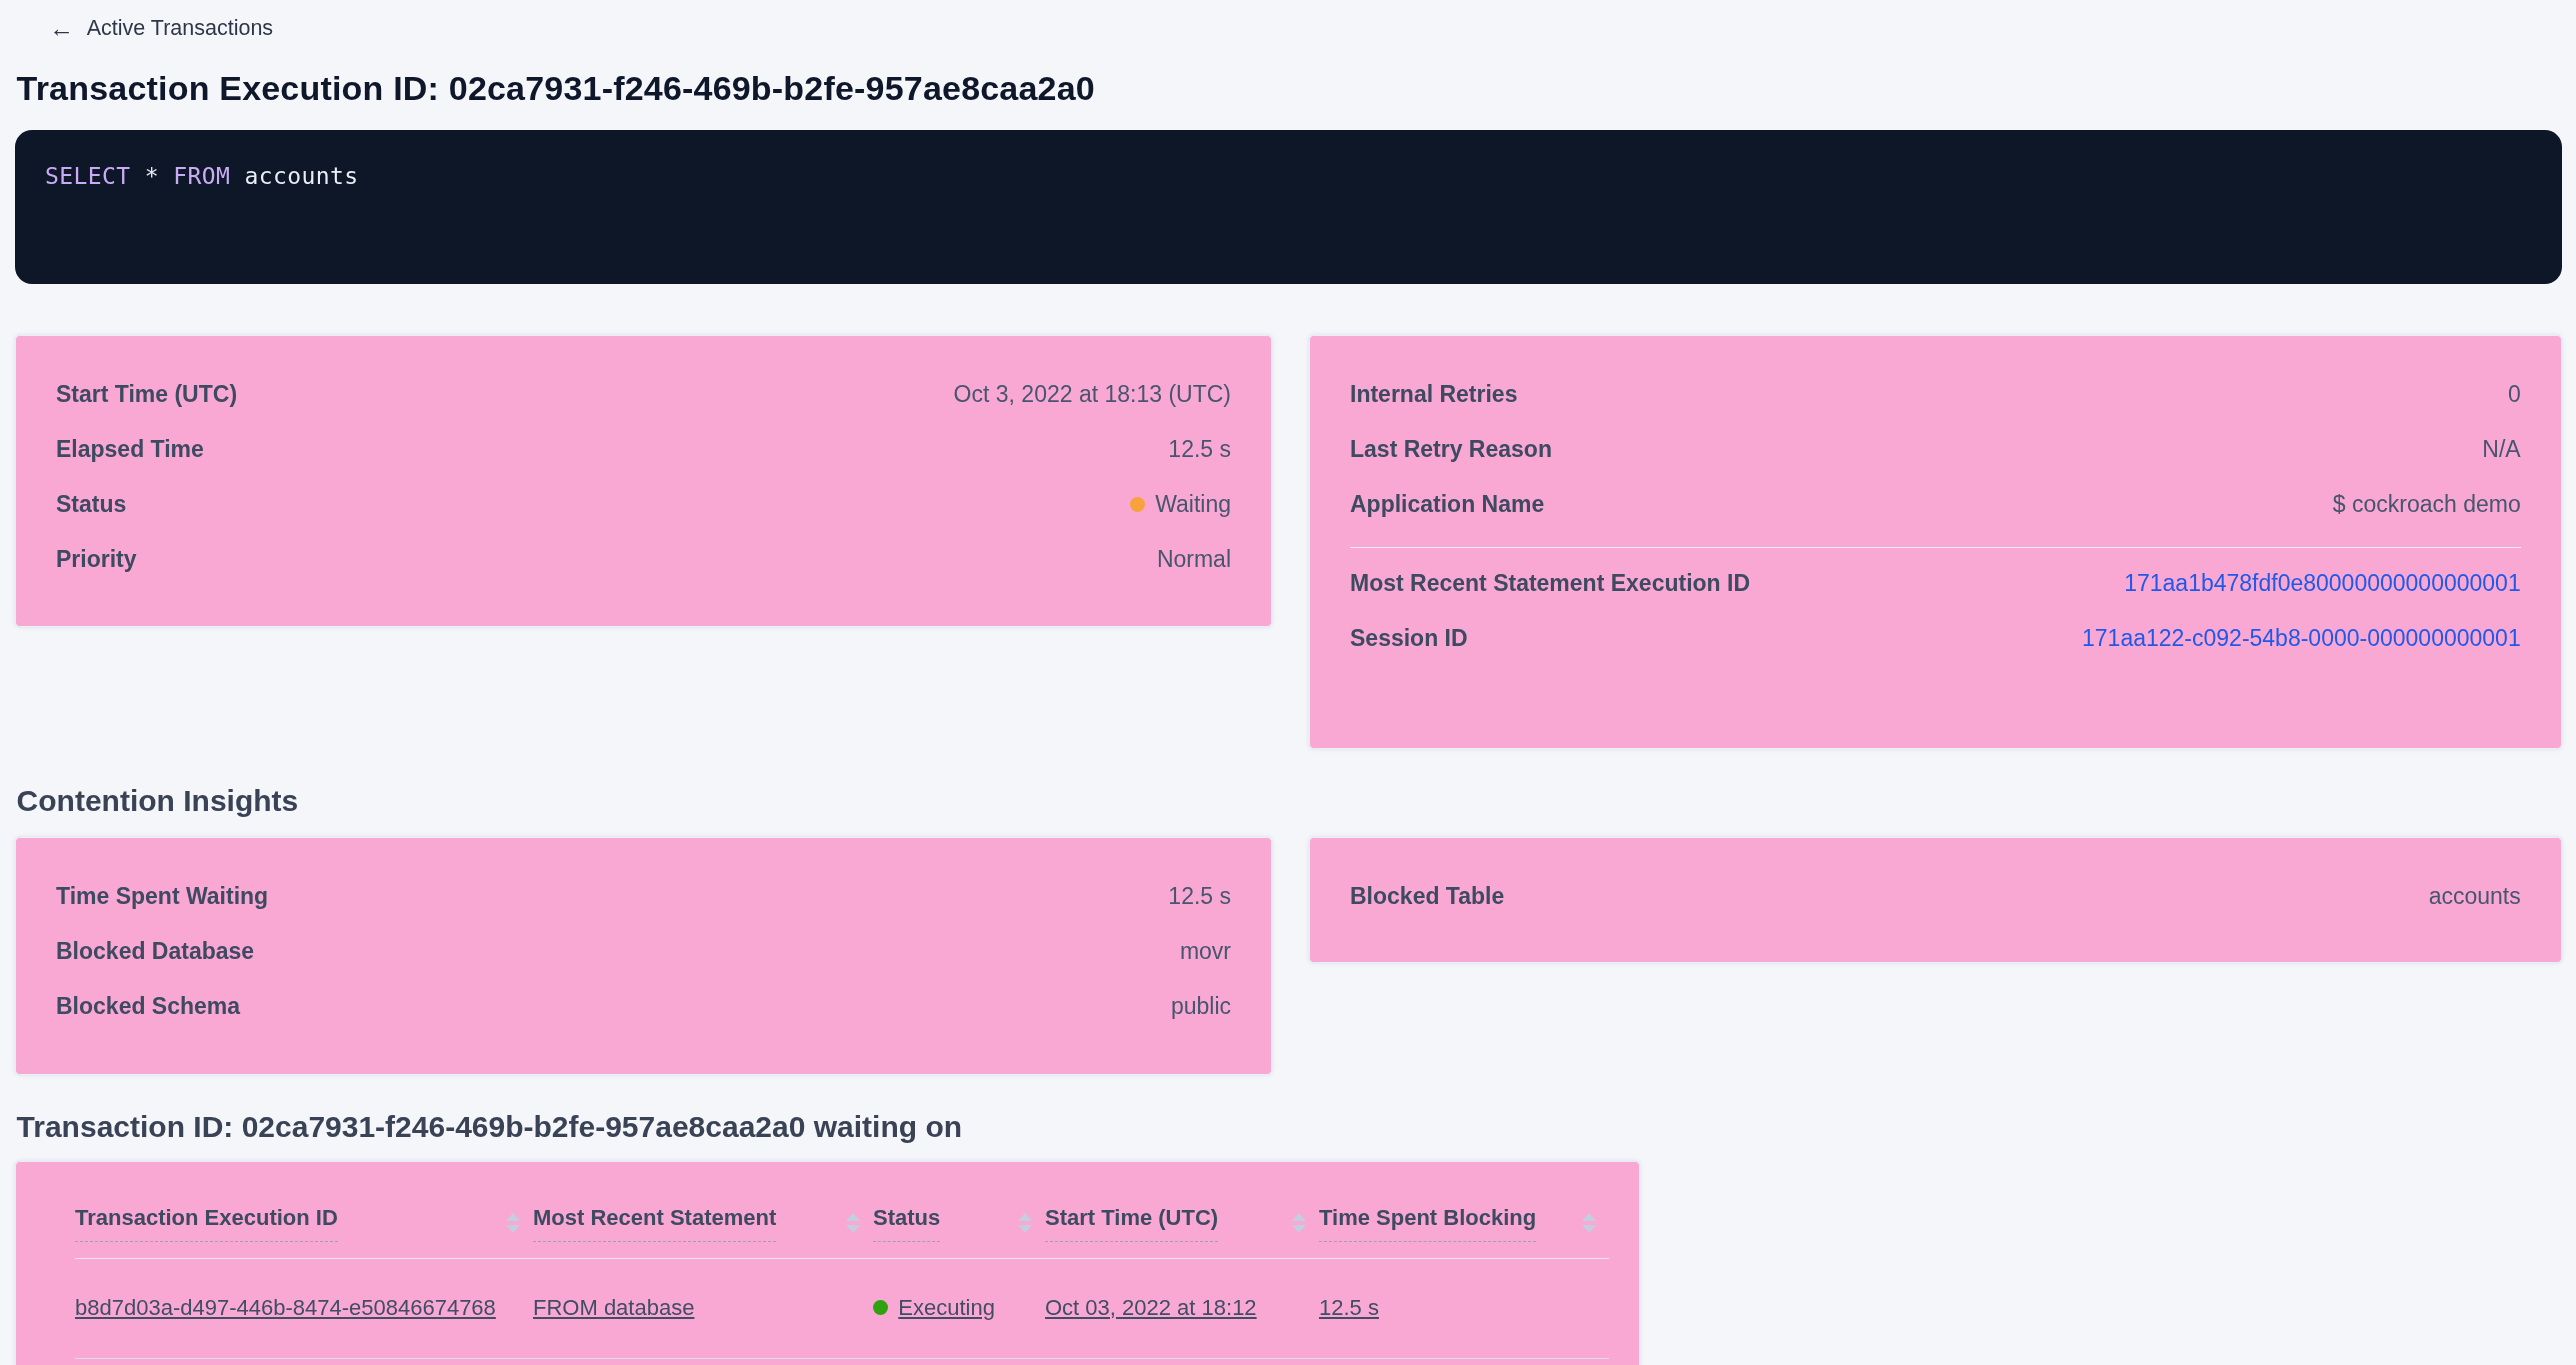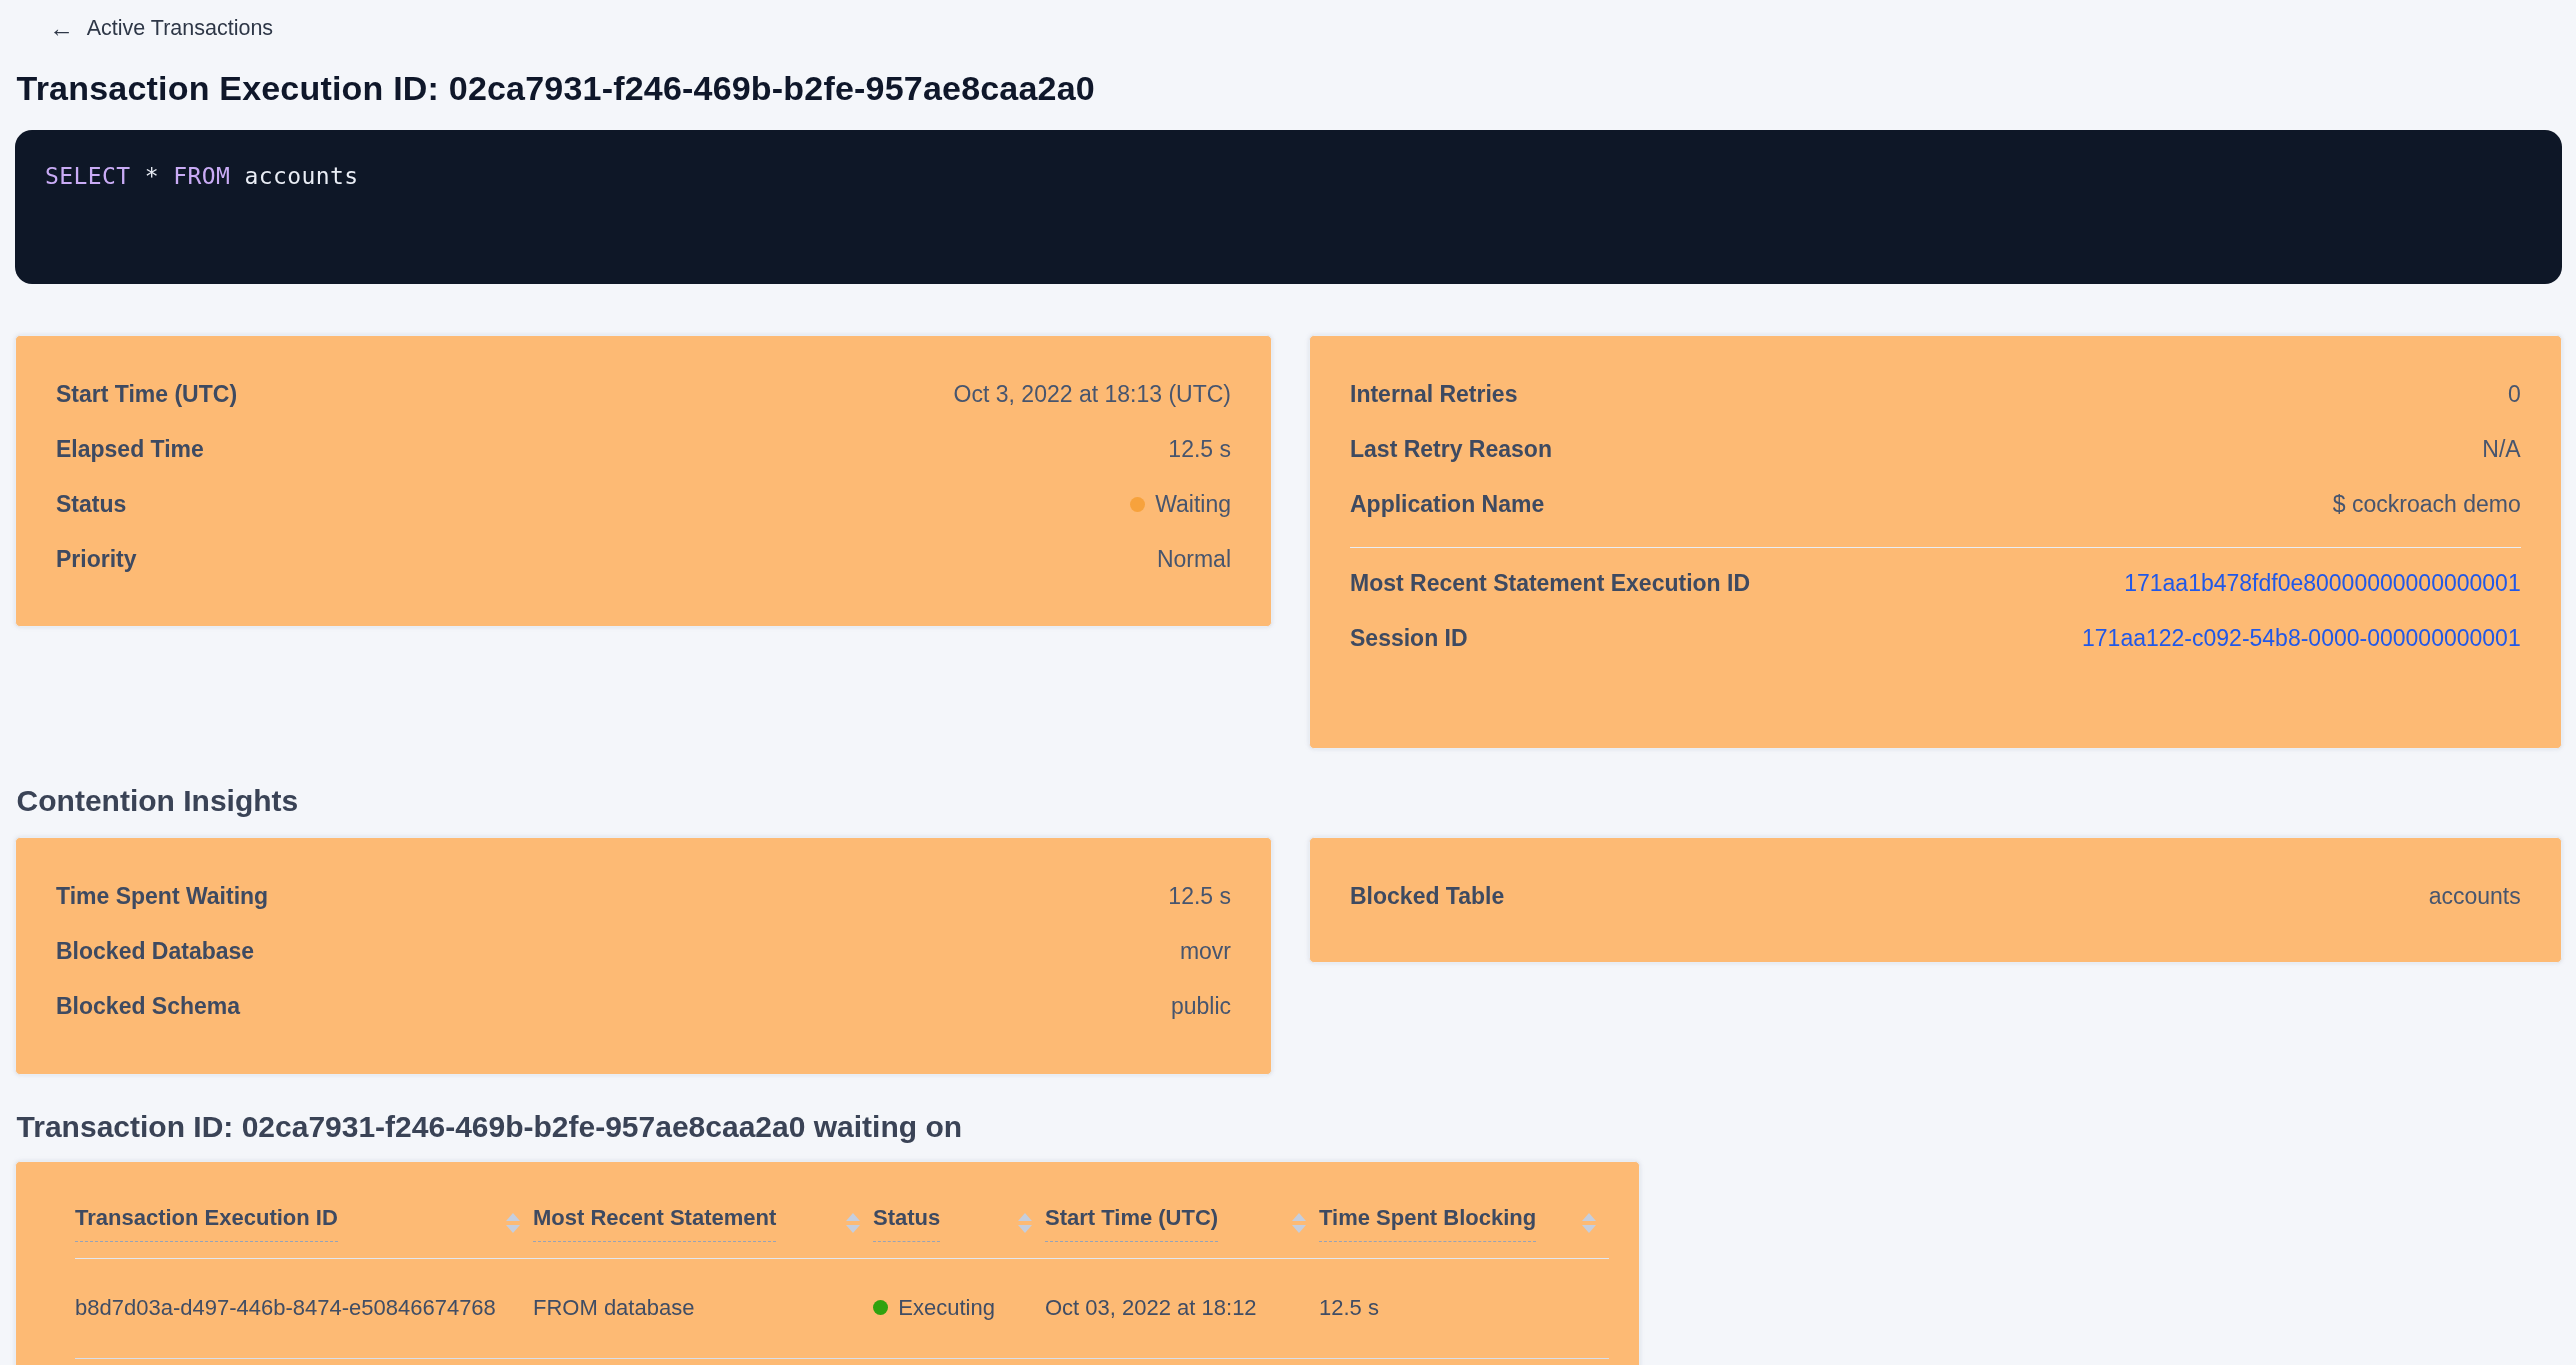--- a/index.html
+++ b/index.html
@@ -21,21 +21,21 @@
   .page-title { margin: 24px 0 0 1.6px; font-size: 34px; font-weight: 700; color: #0f172a; letter-spacing: 0.2px; }
 
   
   .sql-box { margin-top: 22px; height: 154px; background: #0e1727; border-radius: 17px; padding: 33px 24px 0 30px; }
   .sql-box code { font-family: "DejaVu Sans Mono","Liberation Mono",monospace; font-size: 23px; letter-spacing: 0.4px; }
   .tok-kw { color: #c9abf5; }
   .tok-plain { color: #e9edf5; }
 
   
   .cards-row { display: flex; gap: 37px; align-items: flex-start; margin-top: 51px; }
-  .card { background: #fdba74; border: 0.8px solid #e9edf4; border-radius: 4.8px;
+  .card { background: #f9a8d4; border: 0.8px solid #e9edf4; border-radius: 4.8px;
           box-shadow: 0 0 4px rgba(154,166,188,.28); padding: 46px 40px; }
   .card-summary-left  { width: 1257px; height: 292px; }
   .card-summary-right { flex: 1; height: 414px; }
   .card-cont-left  { width: 1257px; height: 238px; }
   .card-cont-right { flex: 1; height: 126px; }
 
   .kv-row { display: flex; justify-content: space-between; align-items: center; margin-bottom: 31px; font-size: 23px; line-height: 24px; }
   .kv-row:last-child { margin-bottom: 0; }
   .kv-label { font-weight: 700; color: #3e4a61; }
   .kv-value { color: #47556e; text-align: left; }
@@ -51,21 +51,21 @@
 
   
   .table-card { margin-top: 17.5px; width: 1625px; height: 277px; padding: 0; overflow: hidden; }
   table { border-collapse: collapse; table-layout: fixed; margin: 0 32px 2px 59px; width: 1534px; }
   th { text-align: left; padding: 43px 0 16px; border-bottom: 1.6px solid #e2e7f0; font-size: 22px; color: #3e4a61; font-weight: 700; cursor: pointer; }
   .th-inner { display: flex; justify-content: space-between; align-items: center; padding-right: 12.7px; }
   .th-label { border-bottom: 1.6px dashed #98a3b6; padding-bottom: 9.5px; }
   .sort-icon { display: flex; flex-direction: column; gap: 4px; margin-left: 14.3px; cursor: pointer; }
   .tri-up   { width: 0; height: 0; border-left: 7.2px solid transparent; border-right: 7.2px solid transparent; border-bottom: 8.8px solid #c5cede; }
   .tri-down { width: 0; height: 0; border-left: 7.2px solid transparent; border-right: 7.2px solid transparent; border-top: 8.8px solid #c5cede; }
-  td { padding: 36px 0 37px; border-bottom: 1.6px solid #d8deea; font-size: 22px; color: #404d64; }
+  td { padding: 36px 0 37px; border-bottom: 1.6px solid #d8deea; font-size: 22px; color: #404d64; text-decoration: underline; }
 </style>
 </head>
 <body>
 
 <div class="page">
 
   <div class="back-row">
     <a class="back-link">
       <span class="back-arrow">←</span>
       <span>Active Transactions</span>

